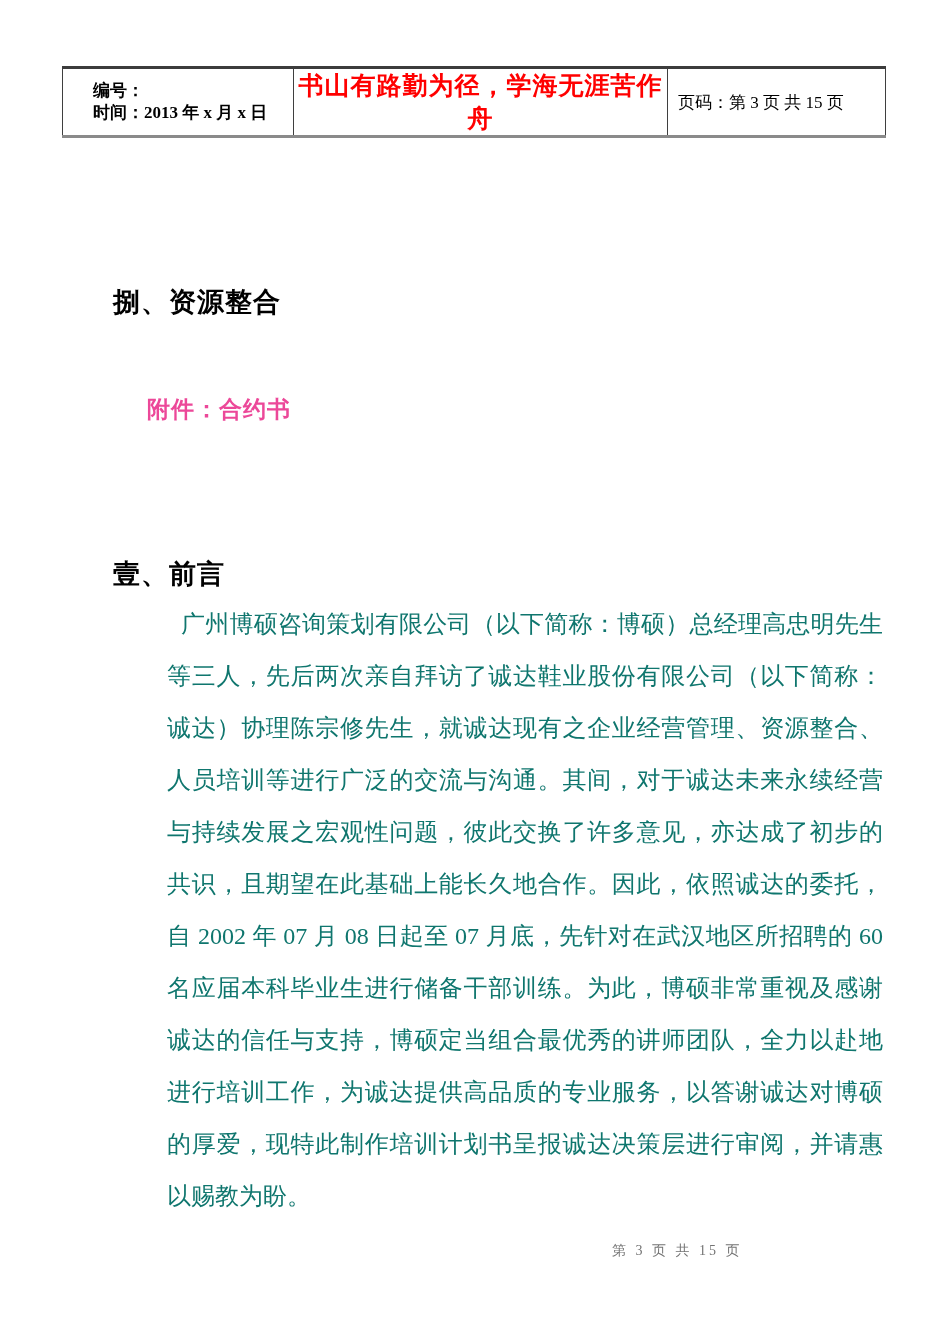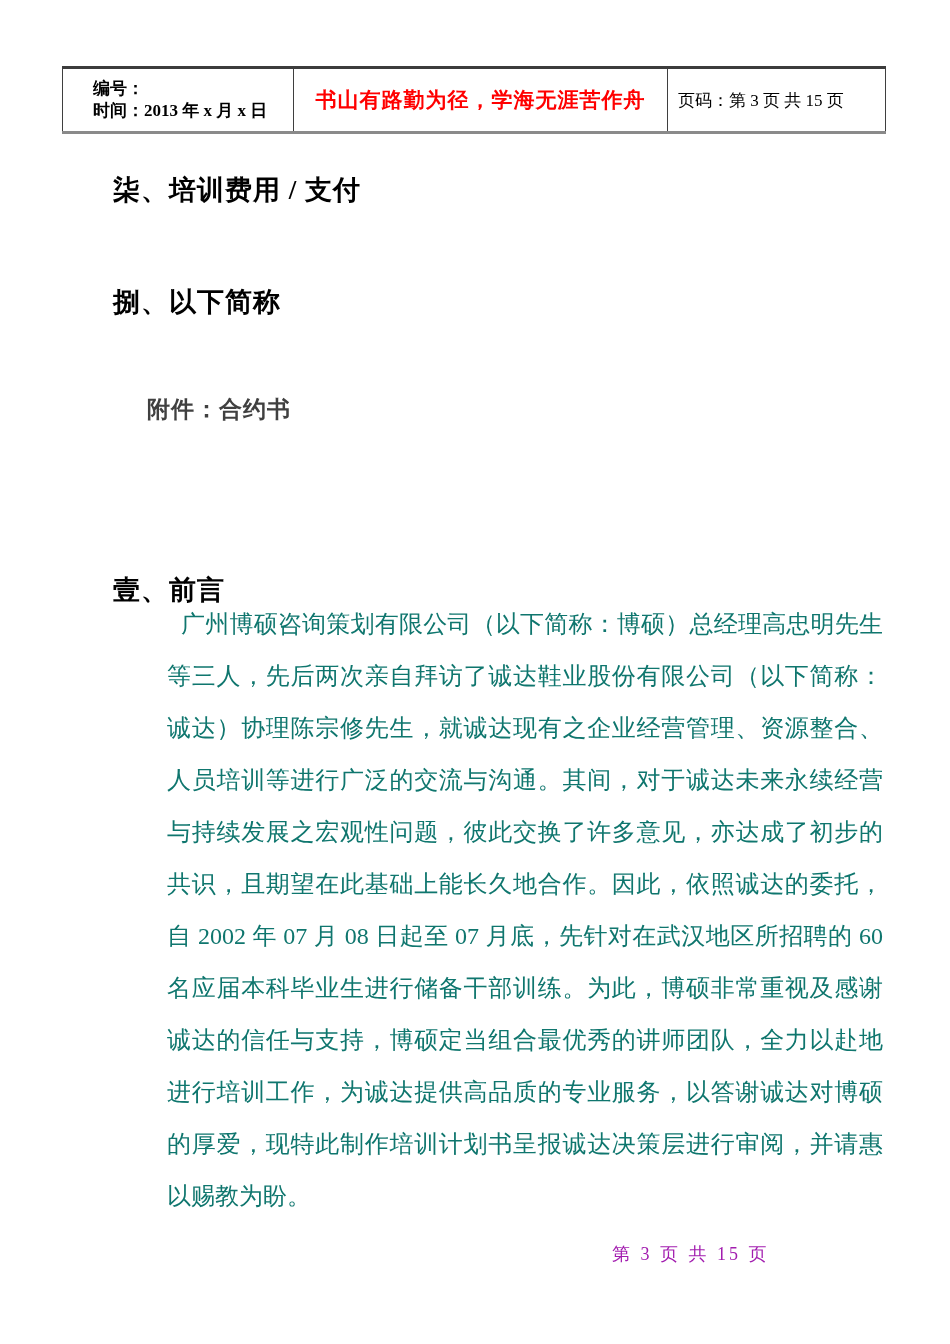--- a/index.html
+++ b/index.html
@@ -46,21 +46,21 @@
     line-height: 22px;
     color: #000000;
     vertical-align: top;
   }
   .cell-meta { vertical-align: top; }
 
   .motto {
     display: block;
     text-align: center;
     font-family: "Liberation Sans", "DejaVu Sans", sans-serif;
-    font-size: 21px;
+    font-size: 25px;
     font-weight: bold;
     letter-spacing: 1px;
   }
 
   .page-info {
     display: block;
     padding-left: 10px;
     font-size: 17px;
     font-weight: normal;
     color: #000000;
@@ -79,25 +79,25 @@
   }
   .h-seven { top: 172px; }
   .h-eight { top: 284px; }
   .h-attach {
     position: absolute;
     left: 147px;
     top: 394px;
     margin: 0;
     font-size: 23px;
     font-weight: bold;
-    color: #404040;
+    color: #ec4899;
     letter-spacing: 1px;
     white-space: nowrap;
   }
-  .h-one { top: 572px; font-family: Liberation Mono, monospace; }
+  .h-one { top: 556px; font-family: Liberation Mono, monospace; }
 
   
   .body-paragraph {
     position: absolute;
     left: 167px;
     top: 598px;
     width: 716px;
     margin: 0;
     font-size: 24px;
     line-height: 52px;
@@ -106,23 +106,23 @@
     text-indent: 14px;
     color: #0f766e;
     font-weight: normal;
   }
 
   
   .footer-pageno {
     position: absolute;
     left: 612px;
     top: 1242px;
-    font-size: 18px;
+    font-size: 14px;
     letter-spacing: 3px;
-    color: #a21caf;
+    color: #737373;
     white-space: nowrap;
   }
 </style>
 </head>
 <body>
 
 <div class="page">
 
   <table class="header-table">
     <tbody>
@@ -136,23 +136,22 @@
         <td class="cell-motto">
           <span class="motto" id="motto-text" style="color: rgb(255, 0, 0);">书山有路勤为径，学海无涯苦作舟</span>
         </td>
         <td class="cell-page">
           <span class="page-info">页码：第 3 页  共 15 页</span>
         </td>
       </tr>
     </tbody>
   </table>
 
-  <h2 class="h-major h-seven">柒、培训费用 / 支付</h2>
 
-  <h2 class="h-major h-eight">捌、以下简称</h2>
+  <h2 class="h-major h-eight">捌、资源整合</h2>
 
   <h3 class="h-attach">附件：合约书</h3>
 
   <h2 class="h-major h-one">壹、前言</h2>
 
   <p class="body-paragraph">广州博硕咨询策划有限公司（以下简称：博硕）总经理高忠明先生等三人，先后两次亲自拜访了诚达鞋业股份有限公司（以下简称：诚达）协理陈宗修先生，就诚达现有之企业经营管理、资源整合、人员培训等进行广泛的交流与沟通。其间，对于诚达未来永续经营与持续发展之宏观性问题，彼此交换了许多意见，亦达成了初步的共识，且期望在此基础上能长久地合作。因此，依照诚达的委托，自 2002 年 07 月 08 日起至 07 月底，先针对在武汉地区所招聘的 60 名应届本科毕业生进行储备干部训练。为此，博硕非常重视及感谢诚达的信任与支持，博硕定当组合最优秀的讲师团队，全力以赴地进行培训工作，为诚达提供高品质的专业服务，以答谢诚达对博硕的厚爱，现特此制作培训计划书呈报诚达决策层进行审阅，并请惠以赐教为盼。</p>
 
   <div class="footer-pageno">第 3 页 共 15 页</div>
 
 </div>

